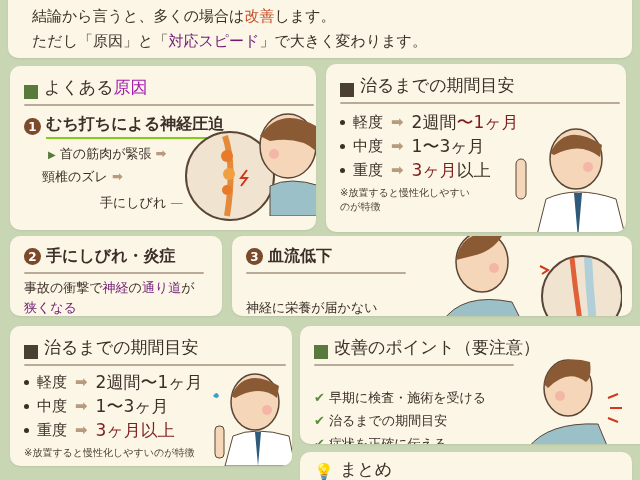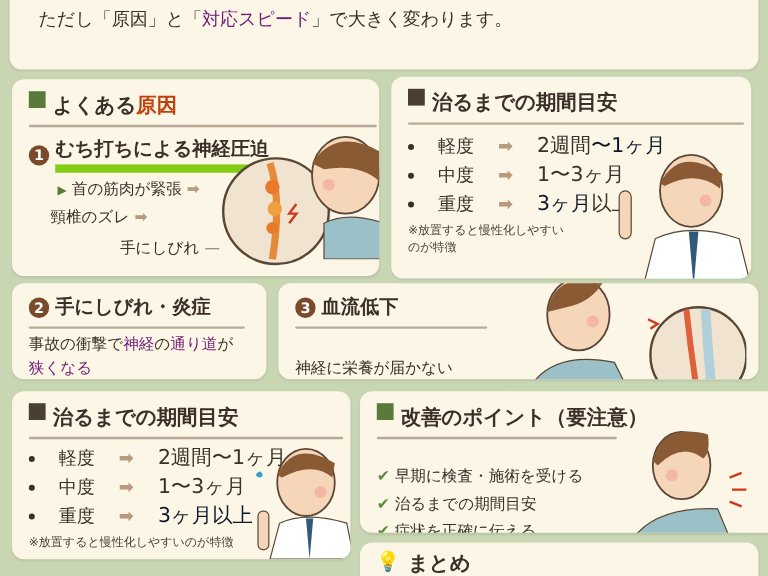--- a/index.html
+++ b/index.html
@@ -2,56 +2,59 @@
 <html><head>
 <meta charset="utf-8">
 <style>
 *{box-sizing:border-box;margin:0;padding:0}
 body{width:640px;height:480px;overflow:hidden;background:#c9d6b3;font-family:"DejaVu Sans",sans-serif;color:#3b2f27;position:relative}
 .card{position:absolute;background:#fbf6e6;border-radius:10px;box-shadow:0 1px 2px rgba(0,0,0,.08)}
 .intro{left:8px;top:-10px;width:624px;height:68px;padding:14px 20px 0 24px}
 .intro p{font-size:15px;line-height:25px;white-space:nowrap}
 .hl-red{color:#c8502a}
 .hl-blue{color:#701a75}
-.h2{font-weight:bold;font-size:17px;display:flex;align-items:flex-start;gap:6px;white-space:nowrap}
+.h2{font-weight:normal;font-size:17px;display:flex;align-items:flex-end;gap:6px;white-space:nowrap}
 .sq{display:inline-block;width:14px;height:14px;flex:none}
 .sq.green{background:#5a7a3c}
 .sq.dark{background:#4a4032}
 .rule{height:2px;background:#8f7a66;opacity:.6;border-radius:1px;margin-top:5px}
 .num{display:inline-flex;width:17px;height:17px;border-radius:50%;background:#7a4a2a;color:#fff;font-size:12px;align-items:center;justify-content:center;font-weight:bold;flex:none}
 .h3{font-weight:bold;font-size:16px;display:flex;align-items:center;gap:5px;white-space:nowrap}
 .txt{font-size:13px;line-height:22px;white-space:nowrap}
 .arrow{display:inline-block;color:#b89a7e;font-weight:bold}
-.bullet-row{font-size:15px;line-height:24px;white-space:nowrap;display:flex;align-items:center;gap:20px}
+.bullet-row{font-size:15px;line-height:24px;white-space:nowrap;display:flex;align-items:center;gap:8px}
 .bullet-row .dot{width:5px;height:5px;border-radius:50%;background:#3b2f27;display:inline-block}
 .bullet-row .val{font-size:17px;font-weight:500}
-.orange{color:#0f172a}
+.orange{color:#7f1d1d}
 .note{font-size:10px;line-height:14px;color:#4a3e33}
 .check{color:#5a8a3c;font-weight:bold;margin-right:4px}
 .illus{position:absolute}
 </style>
 </head>
 <body>
 
 <div class="card intro">
   <p>
+    <span>結論から言うと、多くの場合は</span><span class="hl-red">改善</span><span>します。</span>
+  </p>
+  <p>
     <span>ただし「原因」と「</span><span class="hl-blue">対応スピード</span><span>」で大きく変わります。</span>
   </p>
 </div>
 
 <div class="card" style="left:10px;top:66px;width:306px;height:164px;padding:10px 14px;overflow:hidden">
   <div class="h2">
     <span class="sq green"></span>
     <span>よくある</span>
-      <span style="color:#c2410c;margin-left:-6px">原因</span>
+      <span style="color:#a21caf;margin-left:-6px">原因</span>
   </div>
   <div class="rule" style="width:290px"></div>
   <div class="h3" style="margin-top:8px">
     <span class="num">1</span>
-    <span style="border-bottom:7px solid #84cc16;padding-bottom:2px">むち打ちによる神経圧迫</span>
+    <span style="border-bottom:2px solid #84cc16;padding-bottom:2px">むち打ちによる神経圧迫</span>
   </div>
   <div class="txt" style="margin-top:4px;margin-left:24px">
     <span style="color:#5a7a3c;font-size:10px">▶</span>
     <span>首の筋肉が緊張</span>
     <span class="arrow">➡</span>
   </div>
   <div class="txt" style="margin-left:18px">
     <span>頸椎のズレ</span>
     <span class="arrow">➡</span>
   </div>

